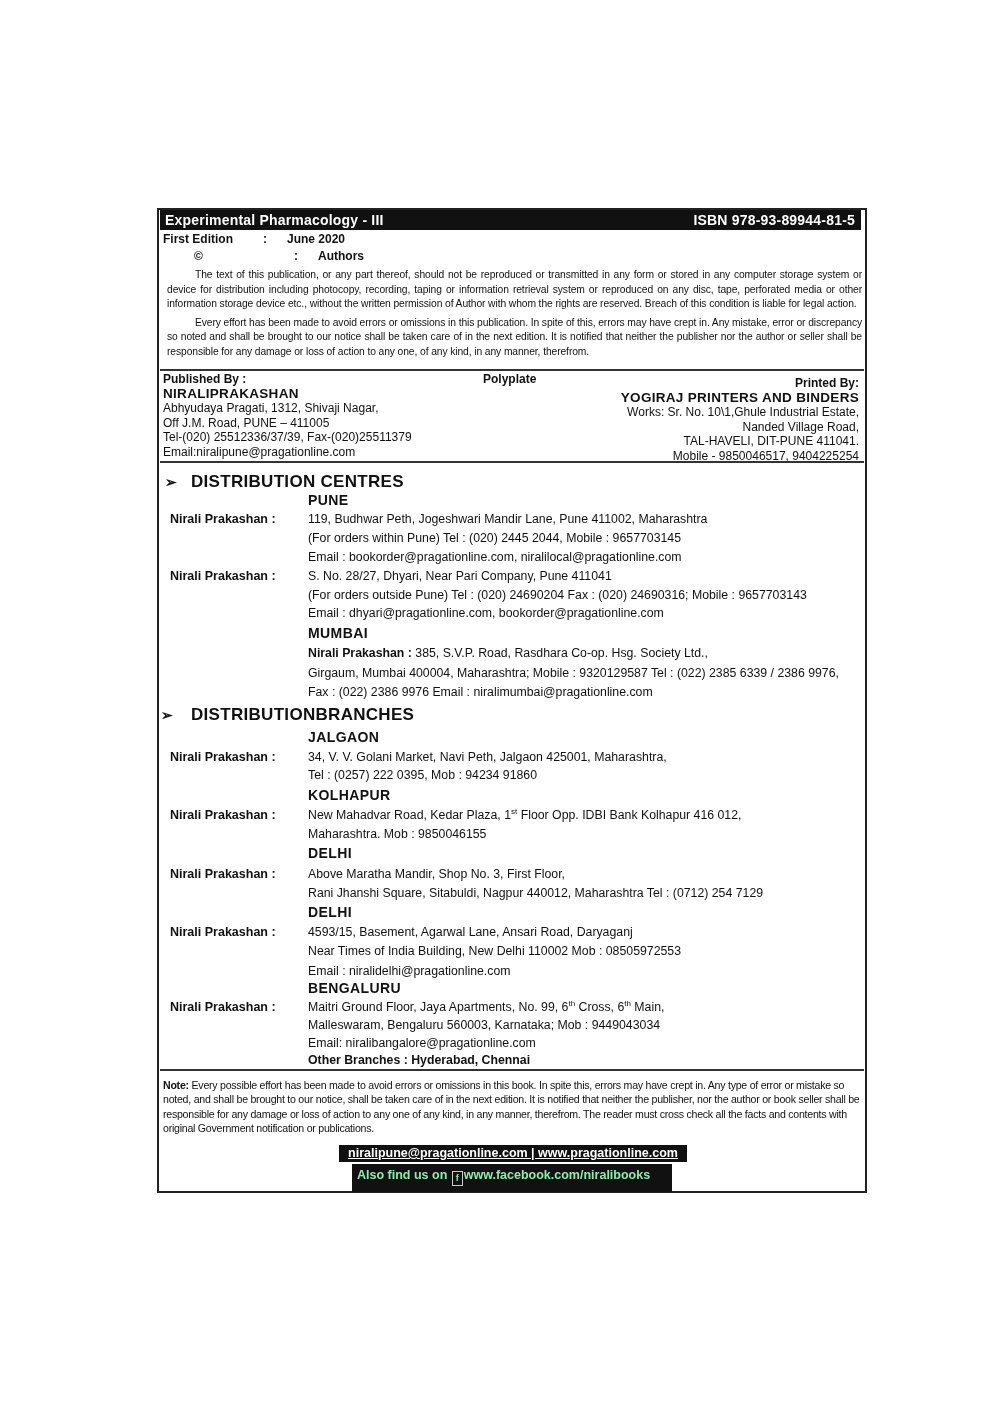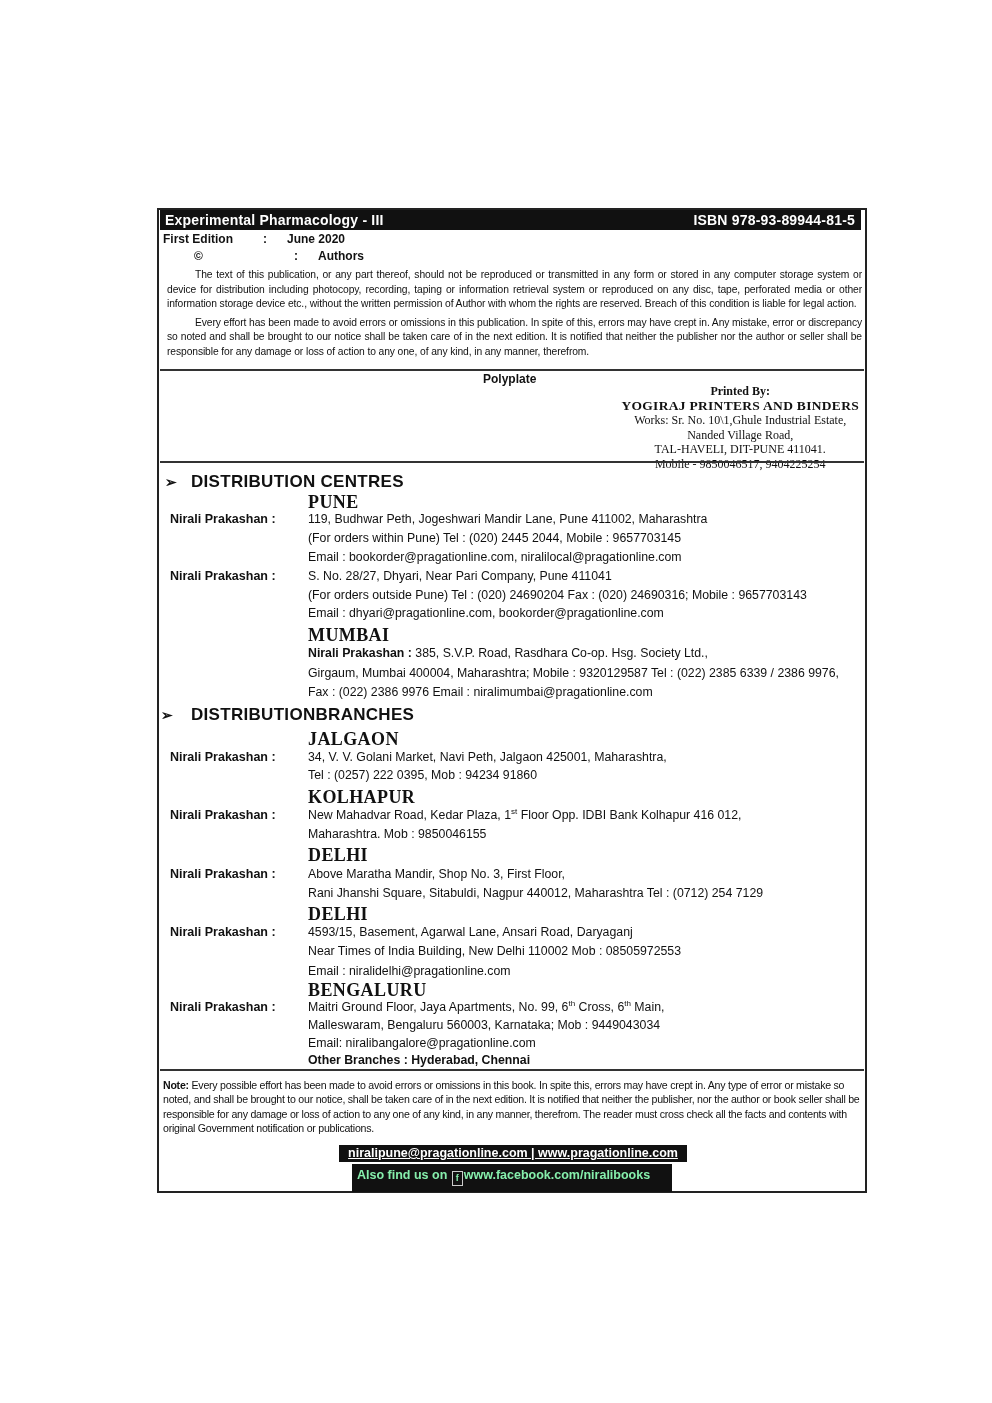--- a/index.html
+++ b/index.html
@@ -23,31 +23,31 @@
       position: absolute; left: 163px; width: 703px; font-size: 10.3px; line-height: 14.6px;
       text-align: justify; font-family: "Liberation Sans", sans-serif; letter-spacing: -0.1px;
     }
     .para p { margin: 4px; text-indent: 28px; }
 
     .rule { position: absolute; left: 160px; width: 704px; border-top: 2px solid #333; }
 
     .pub { position: absolute; top: 372px; left: 163px; width: 700px; height: 90px; font-size: 12px; line-height: 14.5px; }
     .pub .left { position: absolute; left: 0; top: 0; }
     .pub .mid { position: absolute; left: 320px; top: 0; font-weight: bold; }
-    .pub .right { position: absolute; right: 4px; top: 12px; text-align: center; font-family: Liberation Serif, serif; }
+    .pub .right { position: absolute; right: 4px; top: 4px; text-align: right; }
     .bold { font-weight: bold; }
     .big { font-size: 13.5px; letter-spacing: 0.3px; }
 
     .section-h {
       position: absolute; left: 165px; font-size: 17px; font-weight: bold; letter-spacing: 0.3px;
     }
     .section-h .arrow { display: inline-block; width: 26px; font-size: 14px; }
     .section-h .txt { text-underline-offset: 2px; }
 
-    .city { position: absolute; left: 308px; font-size: 18px; font-weight: bold; letter-spacing: 0.4px; font-family: Liberation Serif, serif; }
+    .city { position: absolute; left: 308px; font-size: 14px; font-weight: bold; letter-spacing: 0.4px; }
     .lbl { position: absolute; left: 170px; font-size: 12.5px; font-weight: bold; }
     .line { position: absolute; left: 308px; font-size: 12.3px; white-space: nowrap; }
     sup { font-size: 8px; line-height: 0; }
 
     .note {
       position: absolute; left: 163px; top: 1078px; width: 700px; font-size: 10.6px; line-height: 14.4px;
       font-family: "Liberation Sans", sans-serif; letter-spacing: -0.25px;
     }
     .note b { font-weight: bold; }
 
@@ -81,20 +81,28 @@
 </div>
 
 <div class="para" style="top:264px;">
   <p>The text of this publication, or any part thereof, should not be reproduced or transmitted in any form or stored in any computer storage system or device for distribution including photocopy, recording, taping or information retrieval system or reproduced on any disc, tape, perforated media or other information storage device etc., without the written permission of Author with whom the rights are reserved. Breach of this condition is liable for legal action.</p>
   <p>Every effort has been made to avoid errors or omissions in this publication. In spite of this, errors may have crept in. Any mistake, error or discrepancy so noted and shall be brought to our notice shall be taken care of in the next edition. It is notified that neither the publisher nor the author or seller shall be responsible for any damage or loss of action to any one, of any kind, in any manner, therefrom.</p>
 </div>
 
 <div class="rule" style="top:369px;"></div>
 
 <div class="pub">
+  <div class="left">
+    <div class="bold">Published By :</div>
+    <div class="bold big">NIRALIPRAKASHAN</div>
+    <div>Abhyudaya Pragati, 1312, Shivaji Nagar,</div>
+    <div>Off J.M. Road, PUNE – 411005</div>
+    <div>Tel-(020) 25512336/37/39, Fax-(020)25511379</div>
+    <div>Email:niralipune@pragationline.com</div>
+  </div>
   <div class="mid">Polyplate</div>
   <div class="right">
     <div class="bold">Printed By:</div>
     <div class="bold big">YOGIRAJ PRINTERS AND BINDERS</div>
     <div>Works: Sr. No. 10\1,Ghule Industrial Estate,</div>
     <div>Nanded Village Road,</div>
     <div>TAL-HAVELI, DIT-PUNE 411041.</div>
     <div>Mobile - 9850046517, 9404225254</div>
   </div>
 </div>

